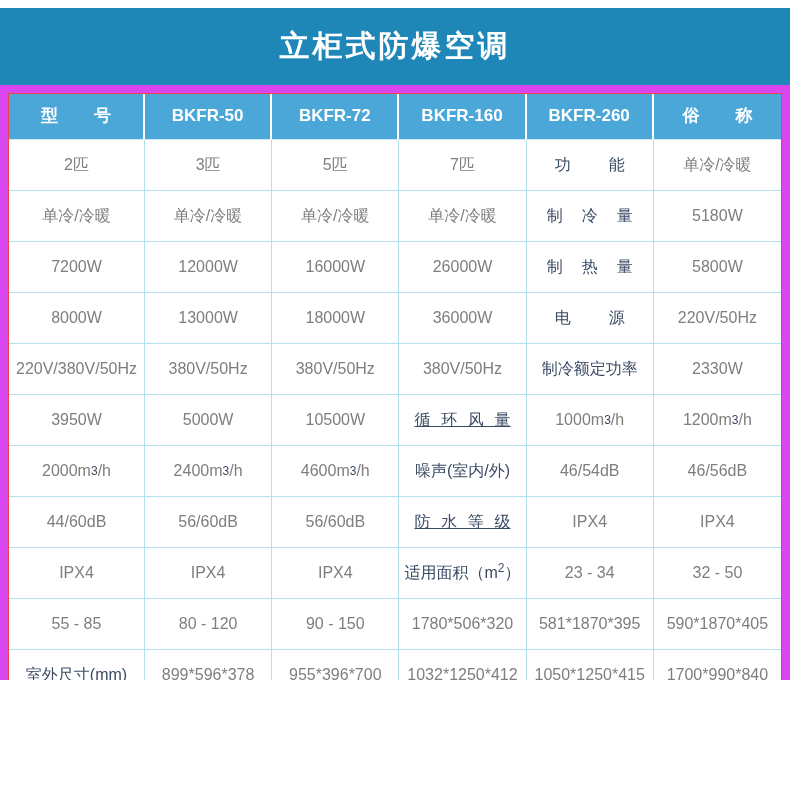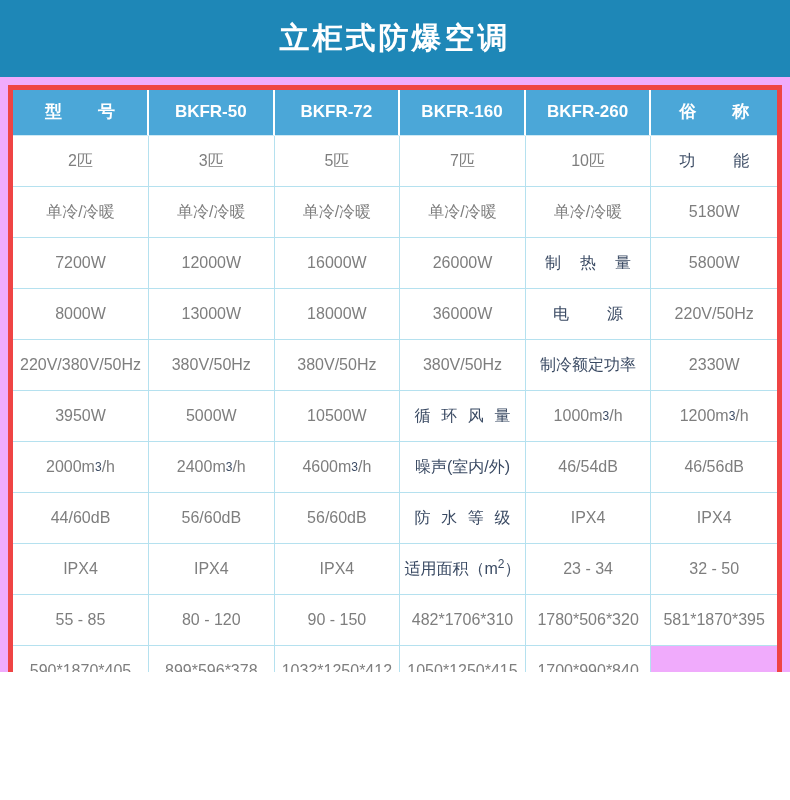--- a/index.html
+++ b/index.html
@@ -1,32 +1,32 @@
 <!DOCTYPE html>
 <html><head>
 <meta charset="utf-8">
 <style>
   html,body{margin:0;padding:0;background:#fff;}
   .page{
-    width:790px;height:672px;margin:0 auto;background:#f0abfc;
+    width:790px;height:672px;margin:8px auto;background:#d946ef;
     font-family:"Liberation Sans","DejaVu Sans",sans-serif;
     box-sizing:border-box;overflow:hidden;
   }
   
   .banner{
     width:790px;height:77px;background:#1e87b7;
     display:flex;align-items:center;justify-content:center;
   }
   .banner h1{
     margin:0;color:#ffffff;font-size:30px;font-weight:bold;letter-spacing:3px;
   }
   
   .spec-table{
     margin:8px 8px 0 8px;width:774px;box-sizing:border-box;
-    border:5px solid #ef4444;
+    border:1px solid #ef4444;
     display:grid;grid-template-columns:136px repeat(5,1fr);
   }
   .cell{
     box-sizing:border-box;height:51px;
     border-right:1px solid #b5e1ef;border-bottom:1px solid #b5e1ef;
     display:flex;align-items:center;justify-content:center;
     background:#ffffff;color:#7e7e7e;font-size:16px;
     text-align:center;line-height:1.1;
   }
   
@@ -35,21 +35,21 @@
     font-size:17px;font-weight:bold;
     border-right:2px solid #ffffff;border-bottom:1px solid #cfeaf5;
   }
   
   .spec-table > .cell:nth-child(6n){border-right:none;}
   .spec-table > .cell:nth-child(n+73){border-bottom:none;}
   .label-cell{color:#3a4a63;font-size:16px;}
   .lbl{display:inline-block;white-space:nowrap;}
   .w2{width:70px;text-align:justify;text-align-last:justify;}
   .w3{width:86px;text-align:justify;text-align-last:justify;}
-  .w4{width:96px;text-align:justify;text-align-last:justify;}
+  .w4{width:96px;text-align:justify;text-align-last:justify;text-decoration:underline;}
   sup{font-size:12px;color:#3a4a63;vertical-align:super;line-height:0;}
   .label-cell sup{color:#3a4a63;}
   
   .footer{
     margin:4px 8px 0 8px;width:774px;height:37px;box-sizing:border-box;
     background:#e9edf3;display:flex;align-items:center;justify-content:center;
     color:#4c5b77;font-size:14px;
   }
 </style>
 </head>
@@ -71,31 +71,33 @@
     <div class="cell">BKFR-160</div>
     <div class="cell">BKFR-260</div>
 
     <div class="cell label-cell">
         <span class="lbl w2">俗称</span>
       </div>
     <div class="cell">2匹</div>
     <div class="cell">3匹</div>
     <div class="cell">5匹</div>
     <div class="cell">7匹</div>
-    <div class="cell">10匹</div>
 
     <div class="cell label-cell">
         <span class="lbl w2">功能</span>
       </div>
     <div class="cell">单冷/冷暖</div>
     <div class="cell">单冷/冷暖</div>
     <div class="cell">单冷/冷暖</div>
     <div class="cell">单冷/冷暖</div>
     <div class="cell">单冷/冷暖</div>
 
+    <div class="cell label-cell">
+        <span class="lbl w3">制冷量</span>
+      </div>
     <div class="cell">5180W</div>
     <div class="cell">7200W</div>
     <div class="cell">12000W</div>
     <div class="cell">16000W</div>
     <div class="cell">26000W</div>
 
     <div class="cell label-cell">
         <span class="lbl w3">制热量</span>
       </div>
     <div class="cell">5800W</div>
@@ -150,26 +152,29 @@
 
     <div class="cell label-cell">
         <span class="lbl">适用面积（m<sup>2</sup>）</span>
       </div>
     <div class="cell">23 - 34</div>
     <div class="cell">32 - 50</div>
     <div class="cell">55 - 85</div>
     <div class="cell">80 - 120</div>
     <div class="cell">90 - 150</div>
 
-    <div class="cell">482*1706*310</div>
     <div class="cell">1780*506*320</div>
     <div class="cell">581*1870*395</div>
     <div class="cell">590*1870*405</div>
 
+    <div class="cell label-cell">
+        <span class="lbl">室外尺寸(mm)</span>
+      </div>
     <div class="cell">899*596*378</div>
+    <div class="cell">955*396*700</div>
     <div class="cell">1032*1250*412</div>
     <div class="cell">1050*1250*415</div>
     <div class="cell">1700*990*840</div>
 
   </div>
 
   <div class="footer">
     <span>*注：以上参数仅供参考，请以实物为准！</span>
   </div>
 

